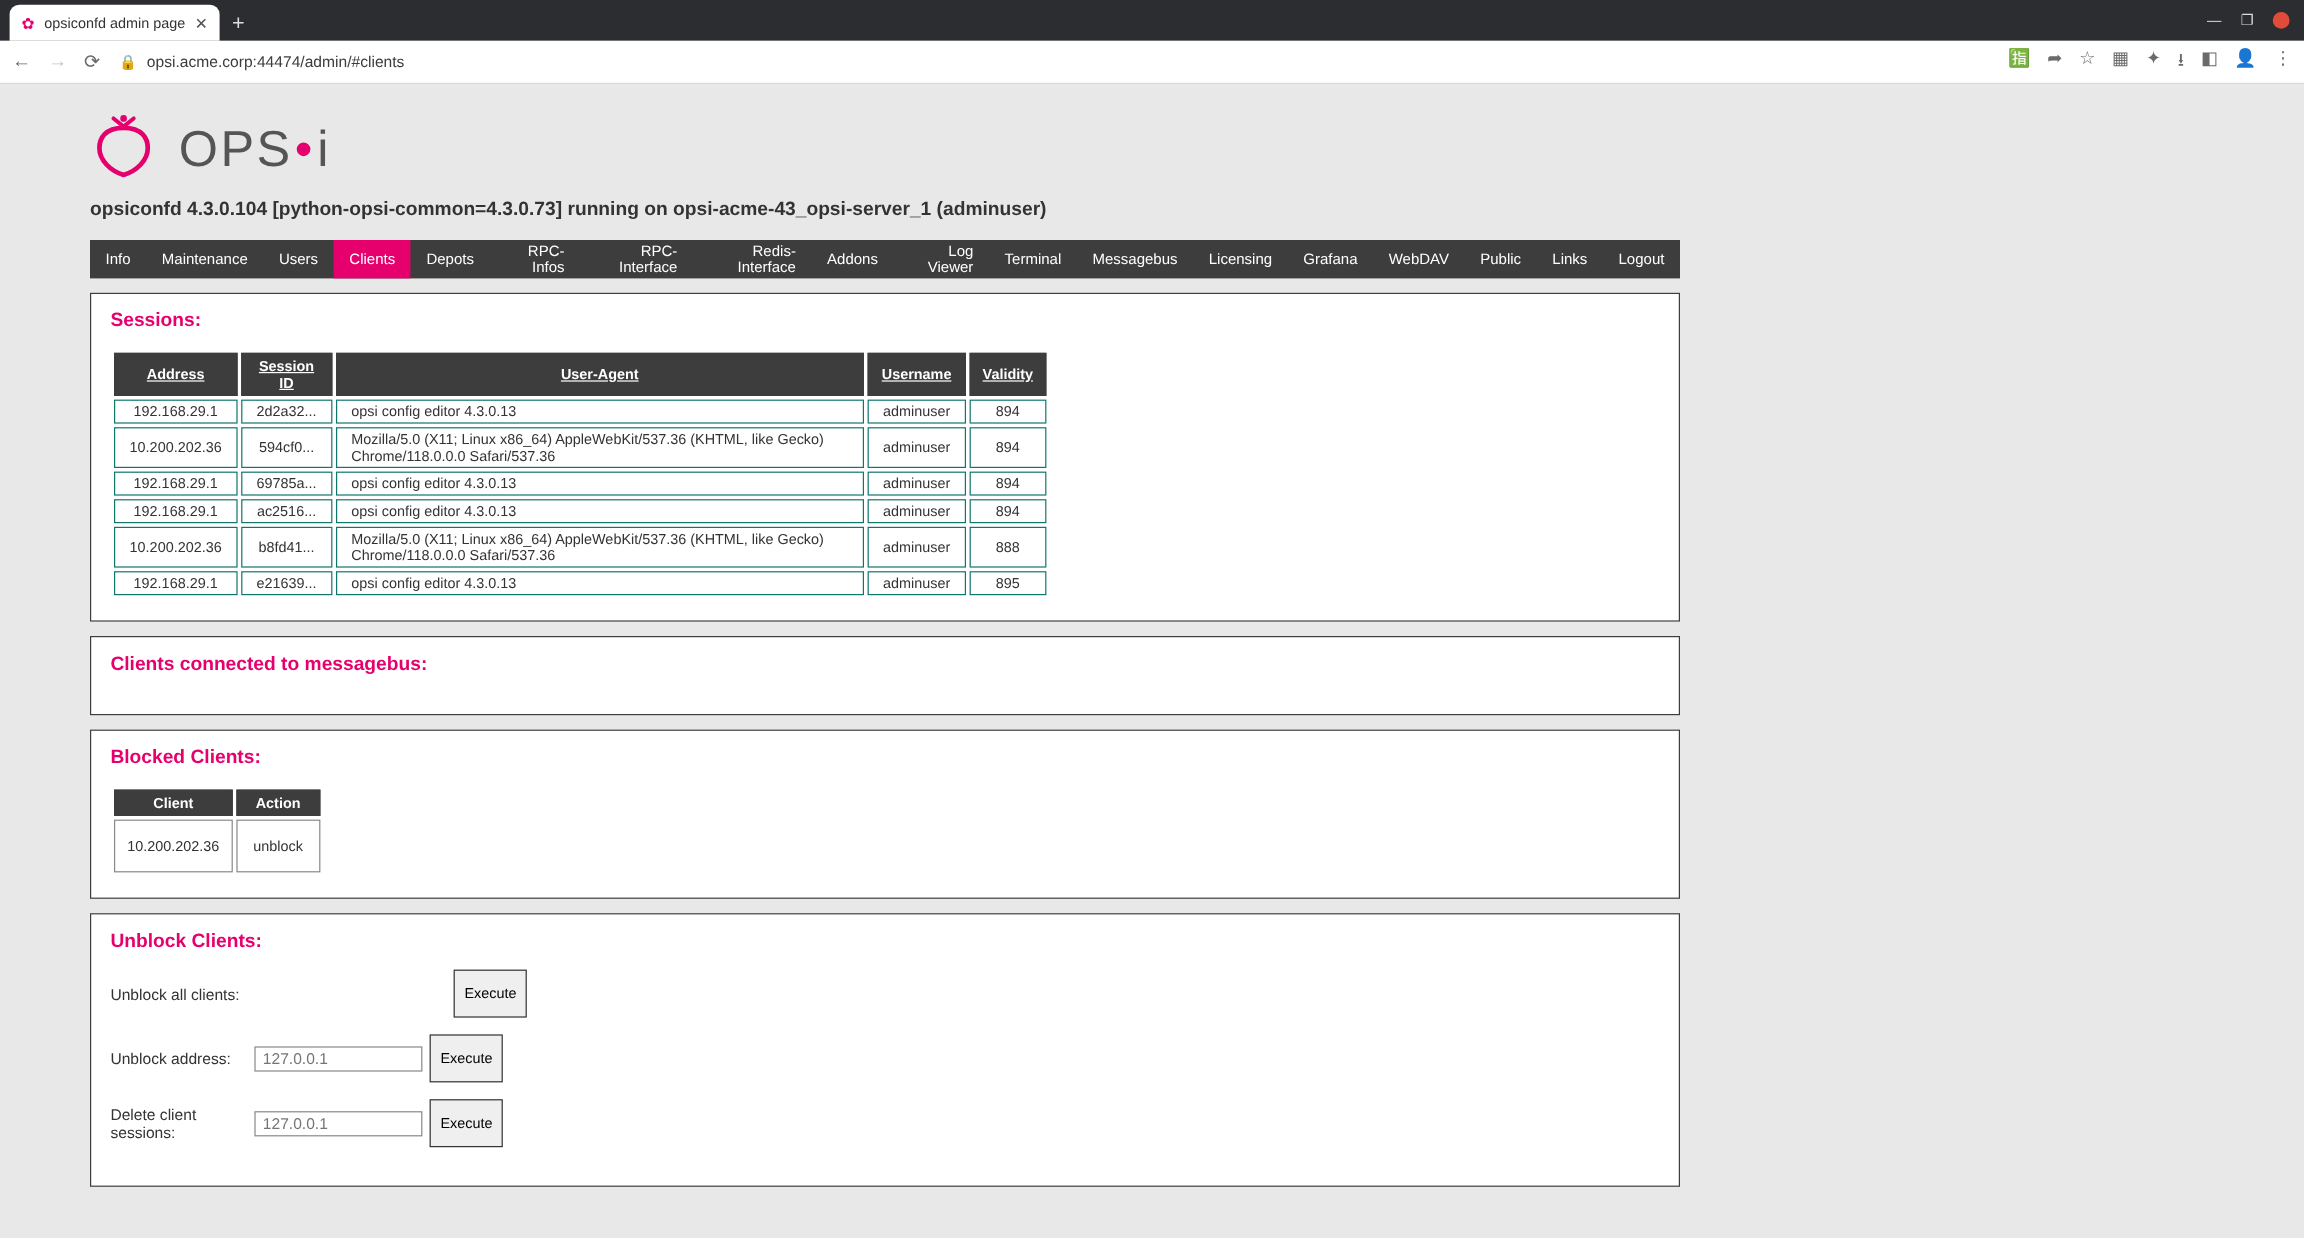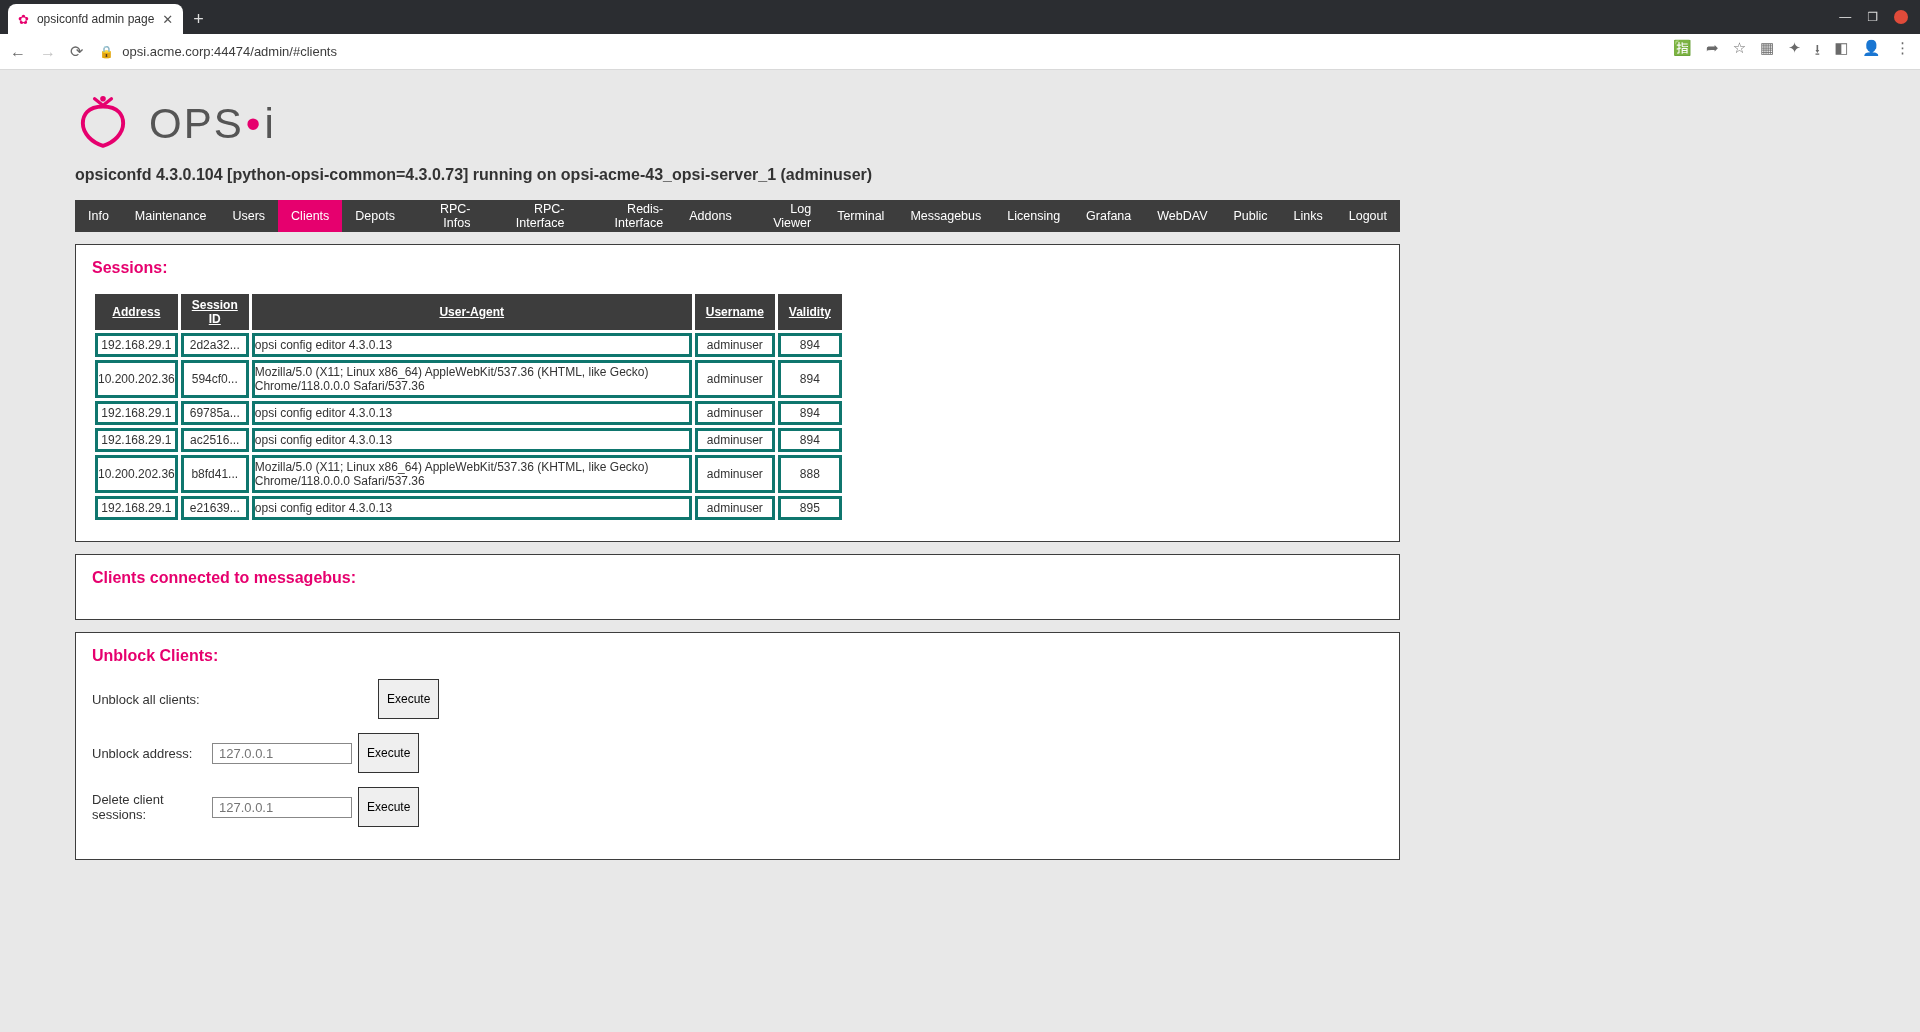--- a/index.html
+++ b/index.html
@@ -146,22 +146,22 @@
     background:#3d3d3d;
     color:#fff;
     font-weight:600;
     padding: 3px 10px;
     text-align:center;
     border: 1px solid #3d3d3d;
     text-decoration: underline;
   }
   table.sess td {
     background:#fff;
-    border: 3px solid #0f766e;
-    padding: 2px 0;
+    border: 1px solid #0f766e;
+    padding: 2px 12px;
     text-align:center;
   }
   table.sess td.ua { text-align:left; }
   .col-addr{width:75px}
   .col-sid{width:60px}
   .col-ua{width:440px}
   .col-user{width:60px}
   .col-val{width:45px}
 
   
@@ -334,20 +334,37 @@
             <td>895</td>
           </tr>
         </tbody>
     </table>
   </section>
 
   <section class="panel">
     <h3>Clients connected to messagebus:</h3>
   </section>
 
+  <section class="panel">
+    <h3>Blocked Clients:</h3>
+    <table class="blocked" id="blk-table">
+      <thead>
+          <tr id="blk-head">
+            <th style="width: 70px;">Client</th>
+            <th style="width: 70px;">Action</th>
+          </tr>
+        </thead>
+      <tbody id="blk-body">
+          <tr>
+            <td>10.200.202.36</td>
+            <td>unblock</td>
+          </tr>
+        </tbody>
+    </table>
+  </section>
 
   <section class="panel">
     <h3>Unblock Clients:</h3>
 
     <div class="form-row">
       <label style="width:286px">Unblock all clients:</label>
       <button class="exec-btn">Execute</button>
     </div>
 
     <div class="form-row">

